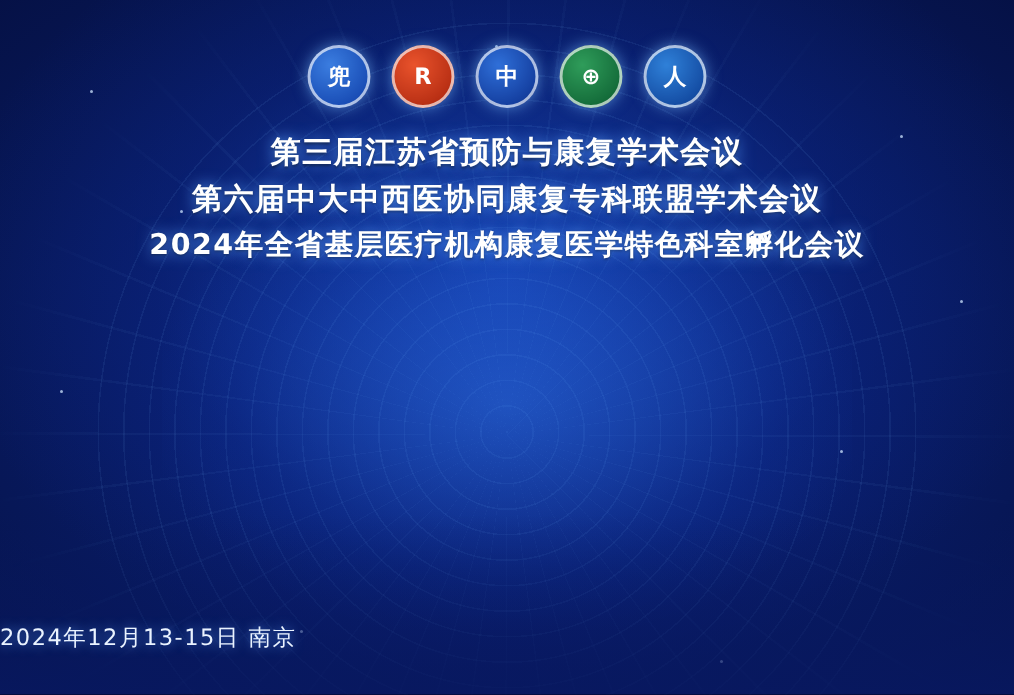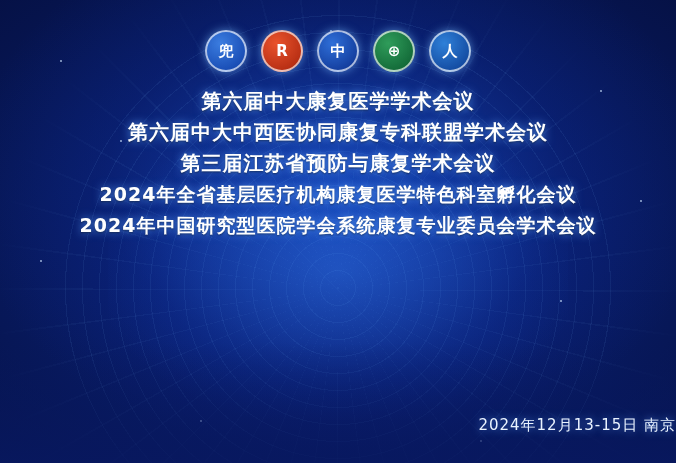--- a/index.html
+++ b/index.html
@@ -110,21 +110,21 @@
     font-family: "DejaVu Sans", "Liberation Sans", sans-serif;
   }
   .tline.s1 { font-size: 20px; line-height: 31px; }
   .tline.s2 { font-size: 20px; line-height: 31px; }
   .tline.s3 { font-size: 19px; line-height: 31px; text-align: center; }
   .tline.s4 { font-size: 19px; line-height: 31px; }
 
   .footer {
     position: absolute;
     left: 0; bottom: 28px; width: 100%;
-    text-align: right;
+    text-align: left;
     color: #eaf3ff;
     font-size: 15px;
     letter-spacing: 1px;
     text-shadow: 0 0 8px rgba(90,160,255,0.8);
     z-index: 6;
     font-family: "DejaVu Sans", "Liberation Sans", sans-serif;
   }
 </style>
 </head>
 <body>
@@ -157,23 +157,21 @@
       </div>
     <div class="emblem e4">
         <span>⊕</span>
       </div>
     <div class="emblem e5">
         <span>人</span>
       </div>
   </div>
 
   <div class="titles">
-    <div class="tline s1">第六届中大康复医学学术会议</div>
+    <div class="tline s1">第三届江苏省预防与康复学术会议</div>
     <div class="tline s2">第六届中大中西医协同康复专科联盟学术会议</div>
-    <div class="tline s1">第三届江苏省预防与康复学术会议</div>
     <div class="tline s3">2024年全省基层医疗机构康复医学特色科室孵化会议</div>
-    <div class="tline s4">2024年中国研究型医院学会系统康复专业委员会学术会议</div>
   </div>
 
   <div class="bottomglow"></div>
 
   <div class="footer">2024年12月13-15日  南京</div>
 </div>
 
 </body></html>

